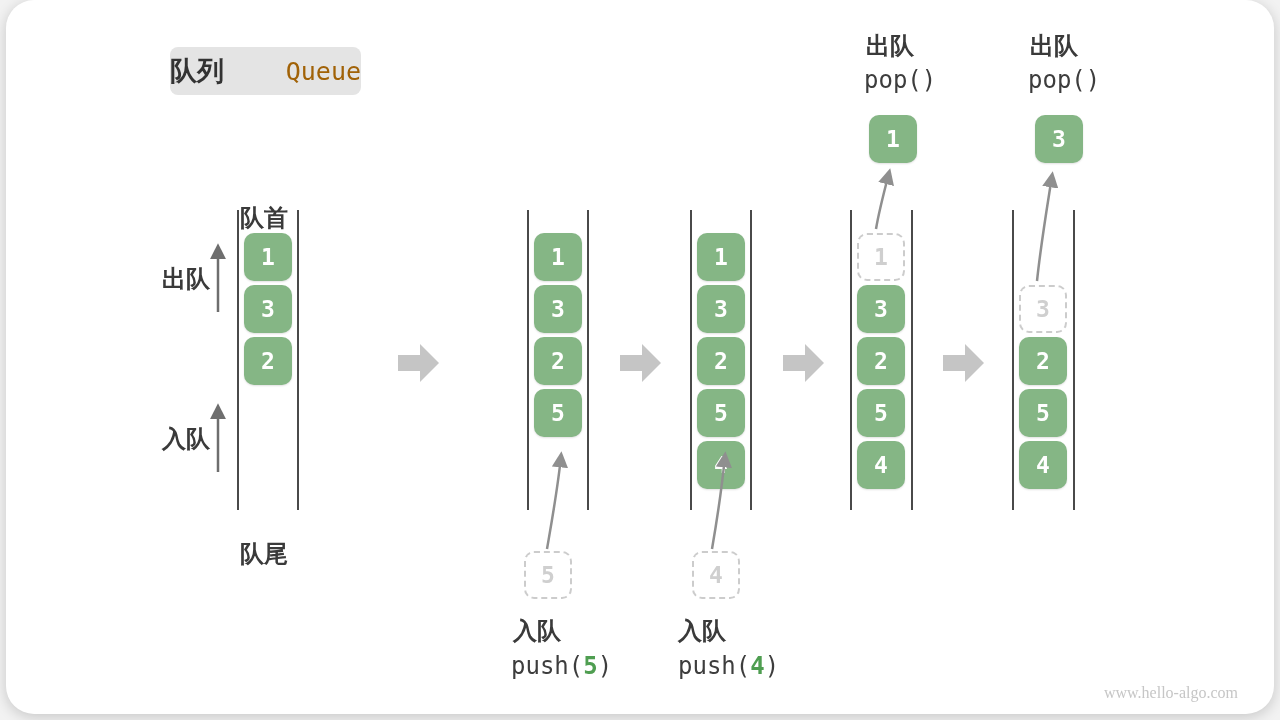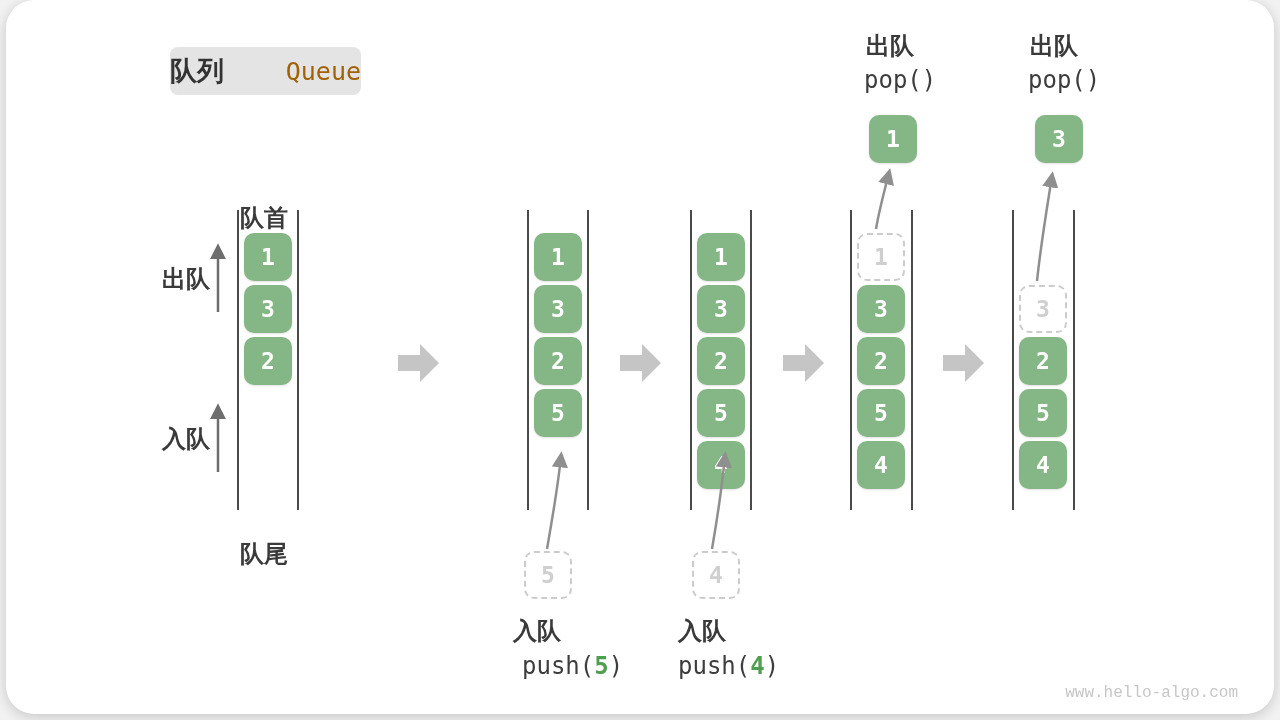--- a/index.html
+++ b/index.html
@@ -40,21 +40,21 @@
     position: absolute; width: 48px; height: 48px; border-radius: 10px;
     display: flex; align-items: center; justify-content: center;
     font-family: "DejaVu Sans Mono", "Liberation Mono", monospace;
     font-size: 23px; font-weight: bold;
   }
   .cell.green { background: #85b685; color: #ffffff; box-shadow: 0 1px 2px rgba(0,0,0,0.12); }
   .cell.ghost { background: #ffffff; border: 2px dashed #cccccc; color: #cfcfcf; }
 
   .watermark {
     position: absolute; right: 42px; bottom: 18px;
-    font-family: Liberation Mono, monospace;
+    font-family: Liberation Serif, serif;
     font-size: 16px; color: #c6c6c6;
   }
 
   svg.overlay { position: absolute; left: 0; top: 0; width: 1280px; height: 720px; pointer-events: none; }
 </style>
 </head>
 <body>
 
 <div class="canvas"></div>
 <div class="stage">
@@ -83,21 +83,21 @@
   <div class="cell green" style="left:244px; top:233px;">1</div>
   <div class="cell green" style="left:244px; top:285px;">3</div>
   <div class="cell green" style="left:244px; top:337px;">2</div>
 
   <div class="cell green" style="left:534px; top:233px;">1</div>
   <div class="cell green" style="left:534px; top:285px;">3</div>
   <div class="cell green" style="left:534px; top:337px;">2</div>
   <div class="cell green" style="left:534px; top:389px;">5</div>
   <div class="cell ghost" style="left:524px; top:551px;">5</div>
   <div class="zh-label" style="left:513px; top:615px;">入队</div>
-  <div class="code-label" style="left:522px; top:652px;"><span>push(</span><span class="arg">5</span><span>)</span></div>
+  <div class="code-label" style="left:511px; top:652px;"><span>push(</span><span class="arg">5</span><span>)</span></div>
 
   <div class="cell green" style="left:697px; top:233px;">1</div>
   <div class="cell green" style="left:697px; top:285px;">3</div>
   <div class="cell green" style="left:697px; top:337px;">2</div>
   <div class="cell green" style="left:697px; top:389px;">5</div>
   <div class="cell green" style="left:697px; top:441px;">4</div>
   <div class="cell ghost" style="left:692px; top:551px;">4</div>
   <div class="zh-label" style="left:678px; top:615px;">入队</div>
   <div class="code-label" style="left:678px; top:652px;text-align:center;"><span>push(</span><span class="arg">4</span><span>)</span></div>
 

